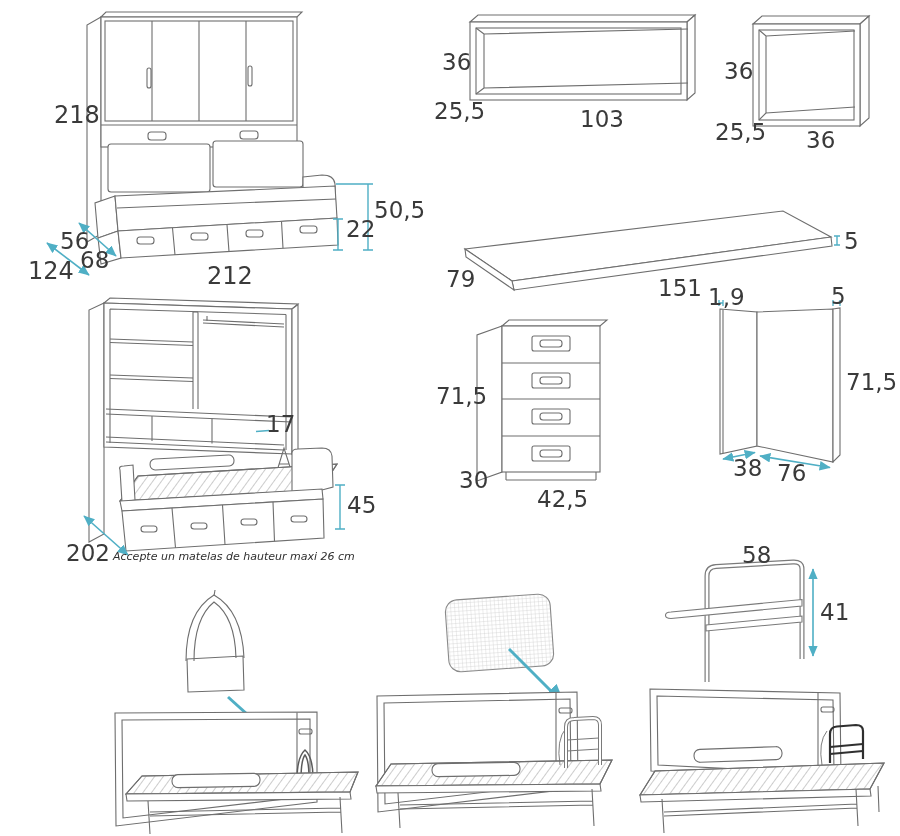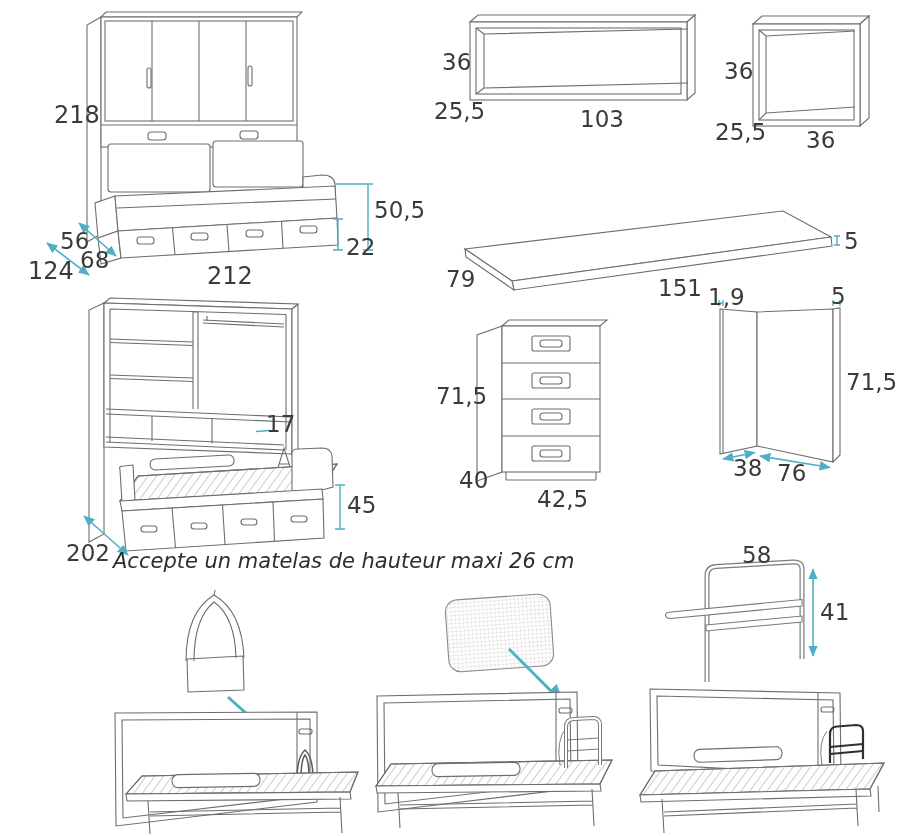--- a/index.html
+++ b/index.html
@@ -1,21 +1,21 @@
 <!DOCTYPE html>
 <html><head>
 <meta charset="utf-8">
 <style>
   html,body{margin:0;padding:0;background:#fff;}
   .sheet{position:relative;width:900px;height:836px;background:#ffffff;overflow:hidden;
          font-family:"DejaVu Sans",sans-serif;}
   .sheet svg{position:absolute;left:0;top:0;}
   .dim{position:absolute;font-size:23px;color:#3a3a3a;white-space:nowrap;line-height:1;}
   .dim.lg{font-size:24px;}
-  .note{position:absolute;font-size:21px;font-style:italic;color:#2e2e2e;white-space:nowrap;line-height:1;}
+  .note{position:absolute;font-size:11px;font-style:italic;color:#2e2e2e;white-space:nowrap;line-height:1;}
 </style>
 </head>
 <body>
 
 <div class="sheet">
 
 <svg width="900" height="836" viewBox="0 0 900 836">
   <defs>
     <marker id="ahE" orient="auto" markerWidth="9" markerHeight="8" refX="6.5" refY="3">
       <path d="M0,0 L7,3 L0,6 Z" fill="#4fafc5"></path>
@@ -216,37 +216,37 @@
       <path d="M830,747 L863,744 M830,754 L863,751"></path>
     </g>
   </g>
 </svg>
 
 <span class="dim lg" style="left:54px;top:103px">218</span>
 <span class="dim" style="left:60px;top:230px">56</span>
 <span class="dim" style="left:80px;top:249px">68</span>
 <span class="dim lg" style="left:28px;top:259px">124</span>
 <span class="dim lg" style="left:207px;top:264px">212</span>
-<span class="dim" style="left:346px;top:236px">22</span>
+<span class="dim" style="left:346px;top:218px">22</span>
 <span class="dim" style="left:374px;top:199px">50,5</span>
 
 <span class="dim" style="left:442px;top:51px">36</span>
 <span class="dim" style="left:434px;top:100px">25,5</span>
 <span class="dim" style="left:580px;top:108px">103</span>
 
 <span class="dim" style="left:724px;top:60px">36</span>
 <span class="dim" style="left:715px;top:121px">25,5</span>
 <span class="dim" style="left:806px;top:129px">36</span>
 
 <span class="dim" style="left:446px;top:268px">79</span>
 <span class="dim" style="left:658px;top:277px">151</span>
 <span class="dim" style="left:844px;top:230px">5</span>
 
 <span class="dim" style="left:436px;top:385px">71,5</span>
-<span class="dim" style="left:459px;top:469px">40</span>
+<span class="dim" style="left:459px;top:469px">30</span>
 <span class="dim" style="left:537px;top:488px">42,5</span>
 
 <span class="dim" style="left:708px;top:286px">1,9</span>
 <span class="dim" style="left:831px;top:285px">5</span>
 <span class="dim" style="left:846px;top:371px">71,5</span>
 <span class="dim" style="left:733px;top:457px">38</span>
 <span class="dim" style="left:777px;top:462px">76</span>
 
 <span class="dim" style="left:266px;top:413px">17</span>
 <span class="dim" style="left:347px;top:494px">45</span>

